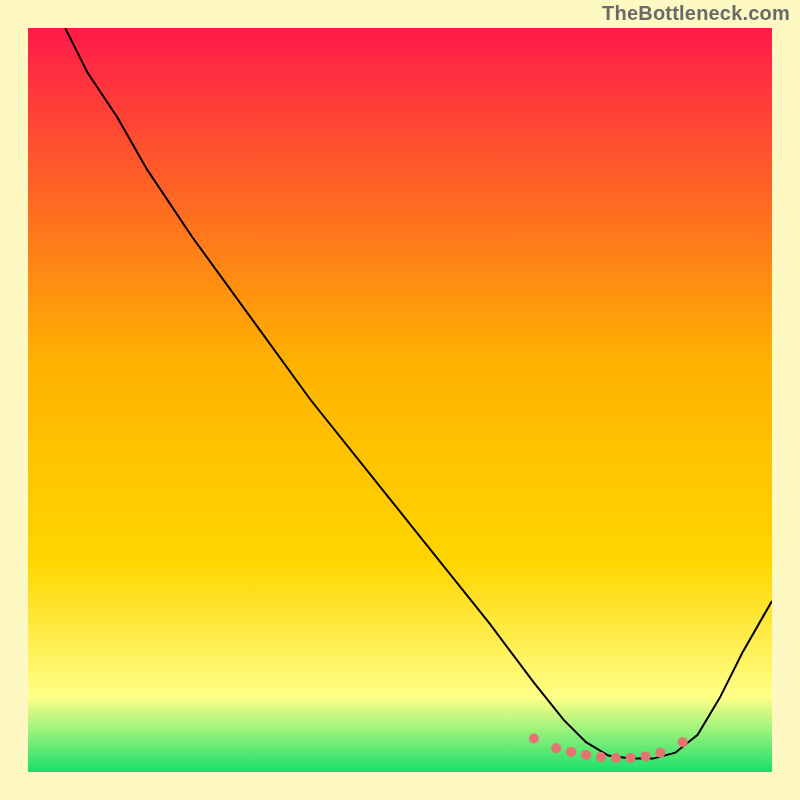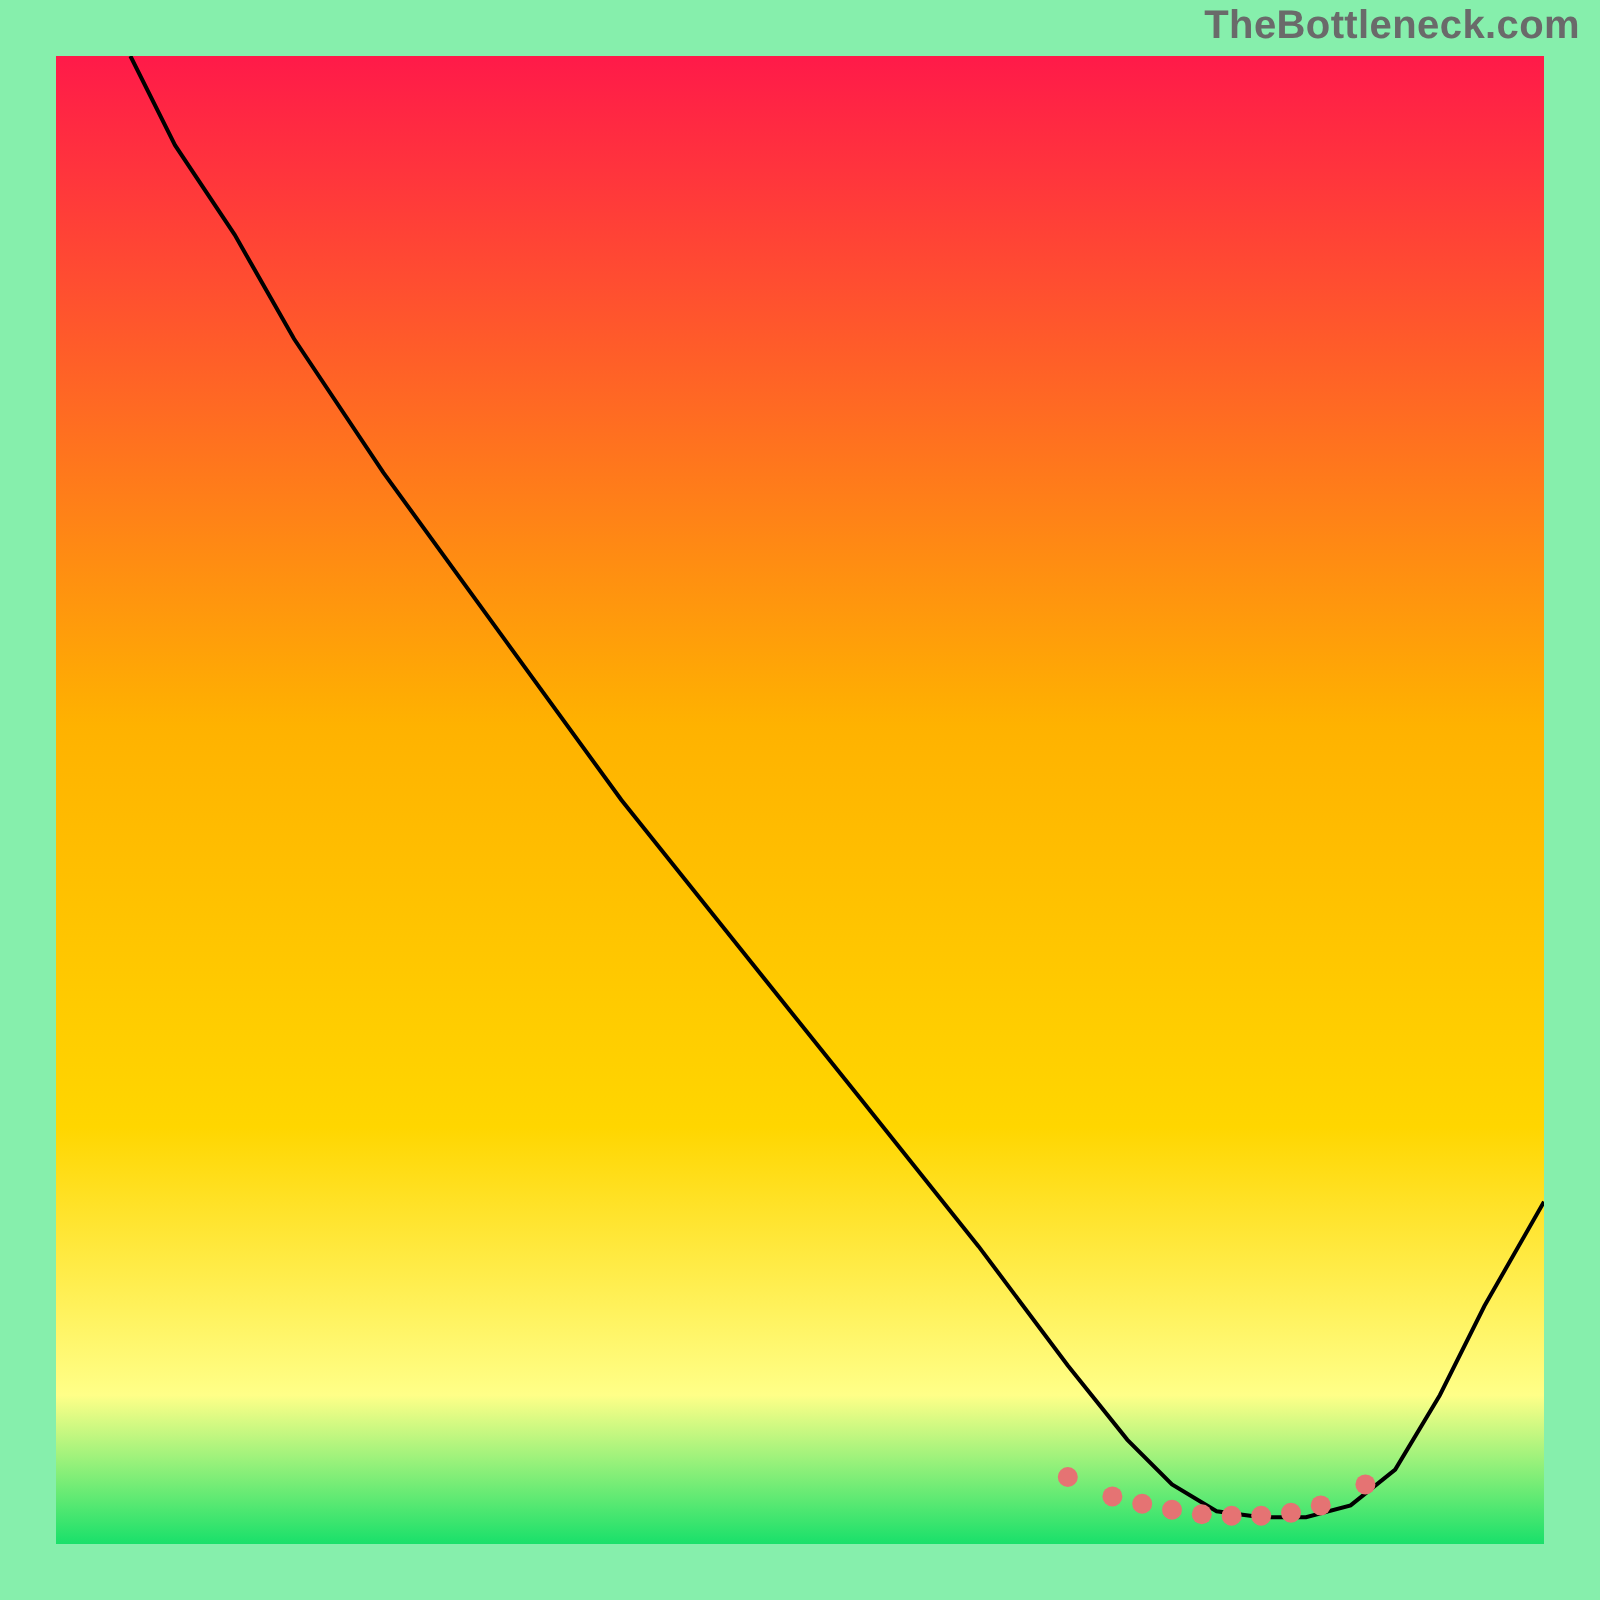--- a/index.html
+++ b/index.html
@@ -6,21 +6,21 @@
     margin: 0;
     padding: 0;
     width: 800px;
     height: 800px;
     background: #000;
     overflow: hidden;
   }
   .outer {
     width: 800px;
     height: 800px;
-    background: #86efac;
+    background: #fef9c3;
     position: relative;
   }
   .attribution {
     position: absolute;
     top: 2px;
     right: 10px;
     color: #6a6a6a;
     font-family: Arial, Helvetica, sans-serif;
     font-size: 20px;
     font-weight: 600;

